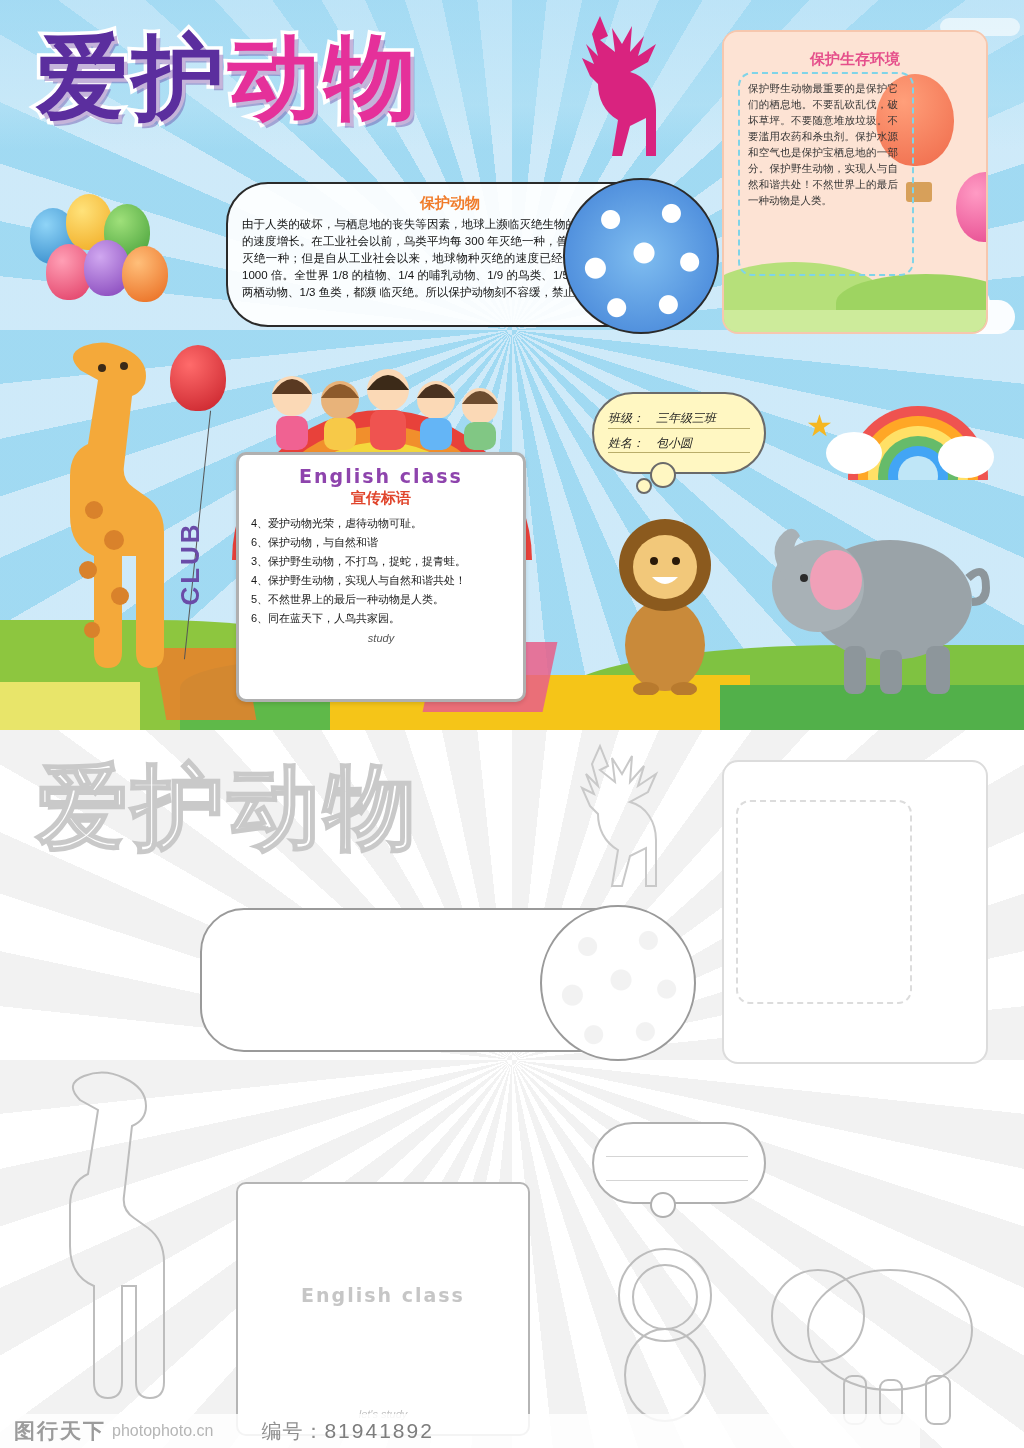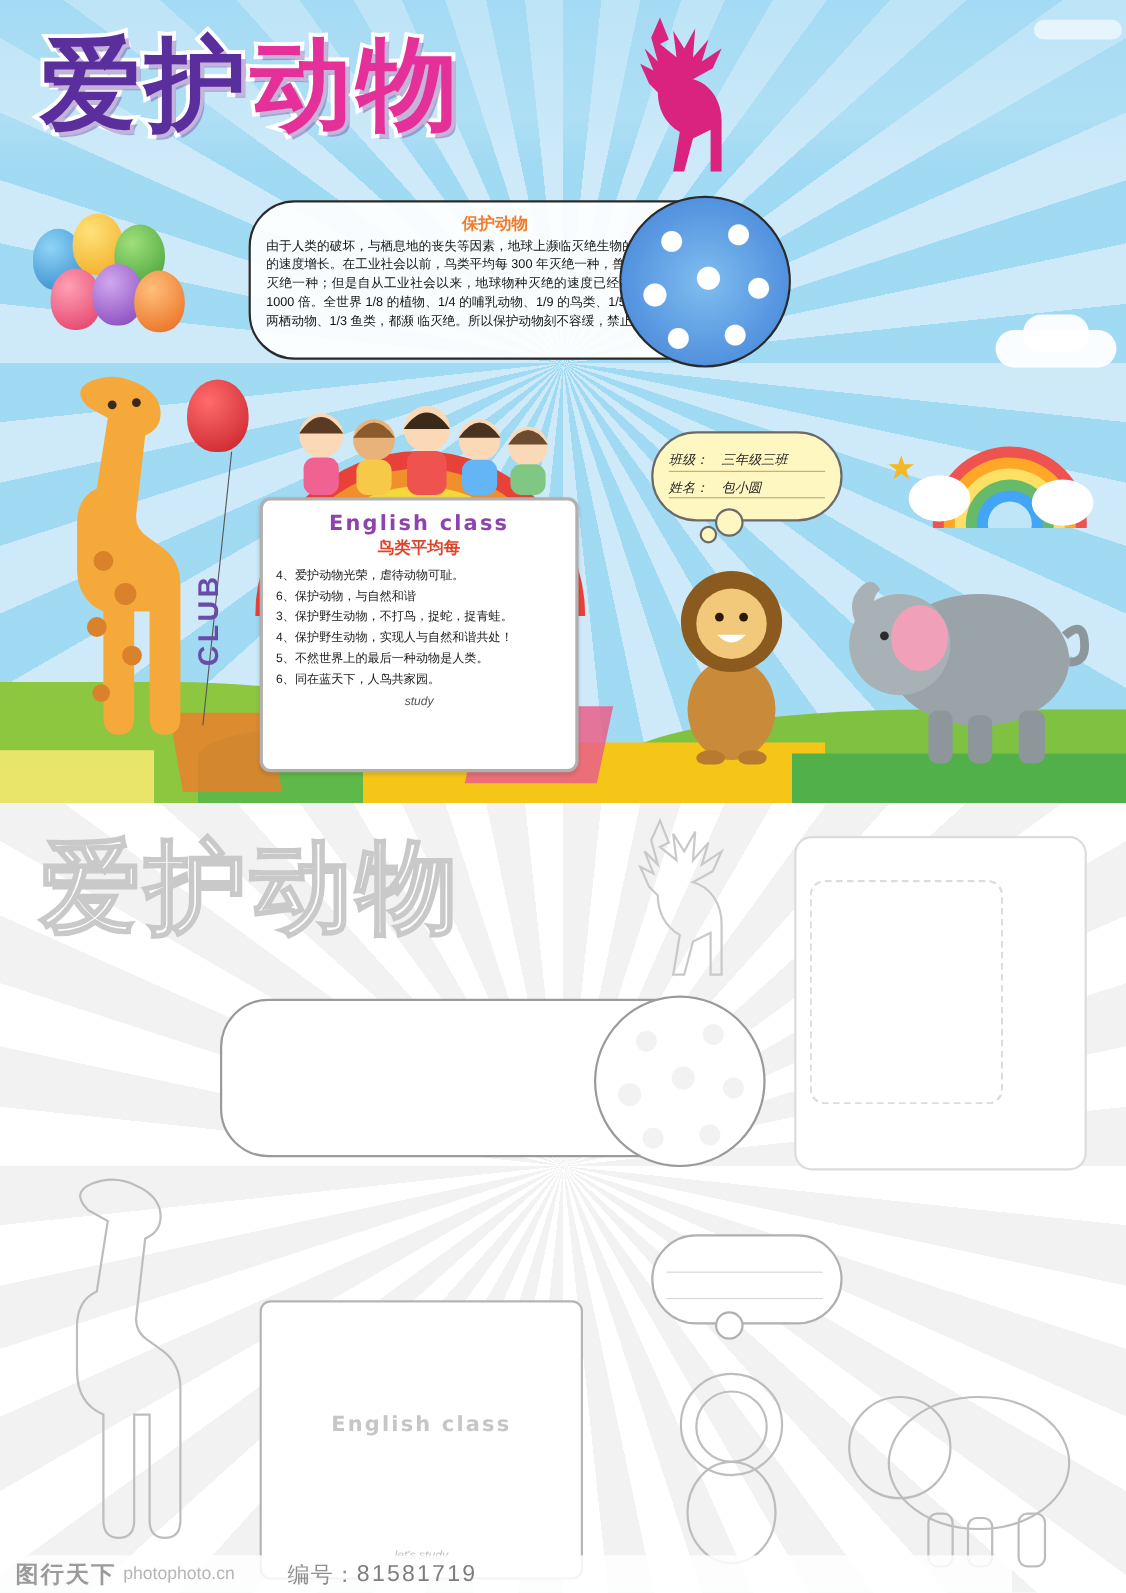--- a/index.html
+++ b/index.html
@@ -263,20 +263,32 @@
     <div class="cl" style="left:62px;top:50px;background:radial-gradient(circle at 35% 30%,#d0a7f0,#8241b8);"></div>
     <div class="cl" style="left:100px;top:56px;background:radial-gradient(circle at 35% 30%,#ffbf7a,#e8681c);"></div>
   </div>
 
   <div class="panel-main">
     <h3>保护动物</h3>
     <p>由于人类的破坏，与栖息地的丧失等因素，地球上濒临灭绝生物的比例正在以惊人的速度增长。在工业社会以前，鸟类平均每 300 年灭绝一种，兽类平均每 8000 年灭绝一种；但是自从工业社会以来，地球物种灭绝的速度已经超出自然灭绝率的 1000 倍。全世界 1/8 的植物、1/4 的哺乳动物、1/9 的鸟类、1/5 的爬行动物、1/4 两栖动物、1/3 鱼类，都濒 临灭绝。所以保护动物刻不容缓，禁止捕杀野生动物。</p>
   </div>
   <div class="polka"></div>
 
+  <div class="panel-right">
+    <div class="sky"></div>
+    <div class="hill"></div>
+      <div class="hill2"></div>
+      <div class="strip"></div>
+    <div class="balloon b-orange"></div>
+    <div class="balloon b-basket"></div>
+    <div class="balloon b-pink"></div>
+    <div class="wavy-box"></div>
+    <h3>保护生存环境</h3>
+    <div class="rtext">保护野生动物最重要的是保护它们的栖息地。不要乱砍乱伐，破坏草坪。不要随意堆放垃圾。不要滥用农药和杀虫剂。保护水源和空气也是保护宝栖息地的一部分。保护野生动物，实现人与自然和谐共处！不然世界上的最后一种动物是人类。</div>
+  </div>
 
   <svg class="giraffe" viewBox="0 0 150 360">
     <path d="M52 40 q-16 -16 4 -24 q20 -8 40 2 q22 10 22 28 q0 14 -14 20
              l-8 70 q-2 14 10 22 l14 10 q16 12 16 34 l0 120 q0 16 -14 16 q-14 0 -14 -16
              l0 -96 l-14 0 l0 96 q0 16 -14 16 q-14 0 -14 -16 l0 -96
              q-24 -10 -24 -40 l0 -40 q0 -24 18 -32 l10 -64 z" fill="#f4a93a"></path>
     <circle cx="74" cy="38" r="4" fill="#3b2a18"></circle>
     <circle cx="96" cy="36" r="4" fill="#3b2a18"></circle>
     <circle cx="66" cy="180" r="9" fill="#d9822b"></circle>
     <circle cx="86" cy="210" r="10" fill="#d9822b"></circle>
@@ -312,21 +324,21 @@
         <path d="M155 42 q19 -28 38 0 z" fill="#4a3220"></path>
       <rect x="158" y="62" width="32" height="32" rx="10" fill="#64b5f6"></rect>
       <circle cx="218" cy="50" r="18" fill="#fbd9b6"></circle>
         <path d="M200 48 q18 -26 36 0 z" fill="#6d4c2f"></path>
       <rect x="202" y="66" width="32" height="28" rx="10" fill="#81c784"></rect>
     </g>
   </svg>
 
   <div class="board">
     <div class="eng">English class</div>
-    <h4>鸟类平均每</h4>
+    <h4>宣传标语</h4>
     <ol>
       <li>4、爱护动物光荣，虐待动物可耻。</li>
       <li>6、保护动物，与自然和谐</li>
       <li>3、保护野生动物，不打鸟，捉蛇，捉青蛙。</li>
       <li>4、保护野生动物，实现人与自然和谐共处！</li>
       <li>5、不然世界上的最后一种动物是人类。</li>
       <li>6、同在蓝天下，人鸟共家园。</li>
     </ol>
     <div class="study">study</div>
   </div>
@@ -423,14 +435,14 @@
     <path d="M40 10 L48 30 L40 34 L55 46 L52 22 L62 38 L72 20 L70 46 L84 30 L78 50 L96 38 L88 56
              L70 66 C86 70 96 86 96 104 L96 150 L86 150 L86 112 L70 120 L62 150 L52 150 L58 114
              C44 106 38 92 38 78 L30 70 L22 52 L34 58 L26 38 L38 50 L32 28 Z" fill="none" stroke="#c9c9c9" stroke-width="2"></path>
   </svg>
 </div>
 
 <div class="footer">
   <span class="wm">图行天下</span>
   <span class="wm2">photophoto.cn</span>
   <span class="code">编号：</span>
-  <span class="num">81581719</span>
+  <span class="num">81941892</span>
 </div>
 
 </body></html>

